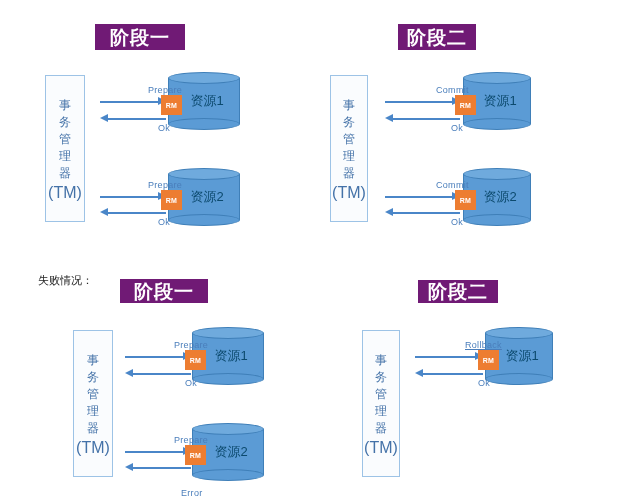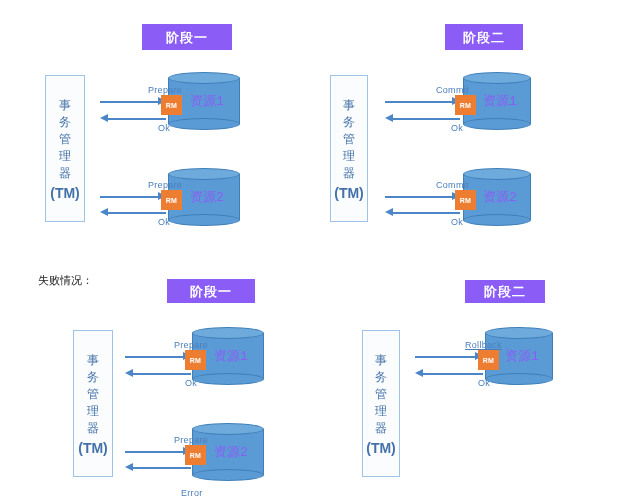--- a/index.html
+++ b/index.html
@@ -19,56 +19,54 @@
   .canvas {
     position: absolute;
     left: 0; top: 0;
     width: 628px;
     height: 500px;
   }
 
   
   .banner {
     position: absolute;
-    background: #8b5cf6;
+    background: #701a75;
     color: #ffffff;
-    font-size: 13px;
+    font-size: 19px;
     font-weight: bold;
     letter-spacing: 1px;
     display: flex;
     align-items: center;
     justify-content: center;
     box-sizing: border-box;
     line-height: 1;
-    margin-left: 47px;
   }
 
   
   .tmbox {
     position: absolute;
     border: 1px solid #9DC3E6;
     background: #FAFCFE;
     box-sizing: border-box;
     display: flex;
     flex-direction: column;
     align-items: center;
     justify-content: center;
     color: #4472A8;
   }
   .tmbox .tm-char {
     font-size: 12px;
     line-height: 17px;
     font-family: "DejaVu Sans", sans-serif;
   }
   .tmbox .tm-abbr {
-    font-size: 14px;
+    font-size: 16px;
     line-height: 16px;
     margin-top: 3px;
     font-family: "Liberation Sans", sans-serif;
-    font-weight: bold;
   }
 
   
   .cyl {
     position: absolute;
   }
   .cyl .cyl-body {
     position: absolute;
     left: 0;
     top: 6px;
@@ -103,23 +101,23 @@
   }
   .cyl .cyl-label {
     position: absolute;
     left: 0;
     top: 0;
     width: 100%;
     height: 100%;
     display: flex;
     align-items: center;
     justify-content: center;
-    color: #8b5cf6;
+    color: #0c4a6e;
     font-size: 13px;
-    font-family: Liberation Mono, monospace;
+    font-family: Liberation Sans, sans-serif;
     z-index: 5;
     padding-left: 6px;
     box-sizing: border-box;
   }
 
   
   .rm {
     position: absolute;
     background: #ED7D31;
     color: #ffffff;

